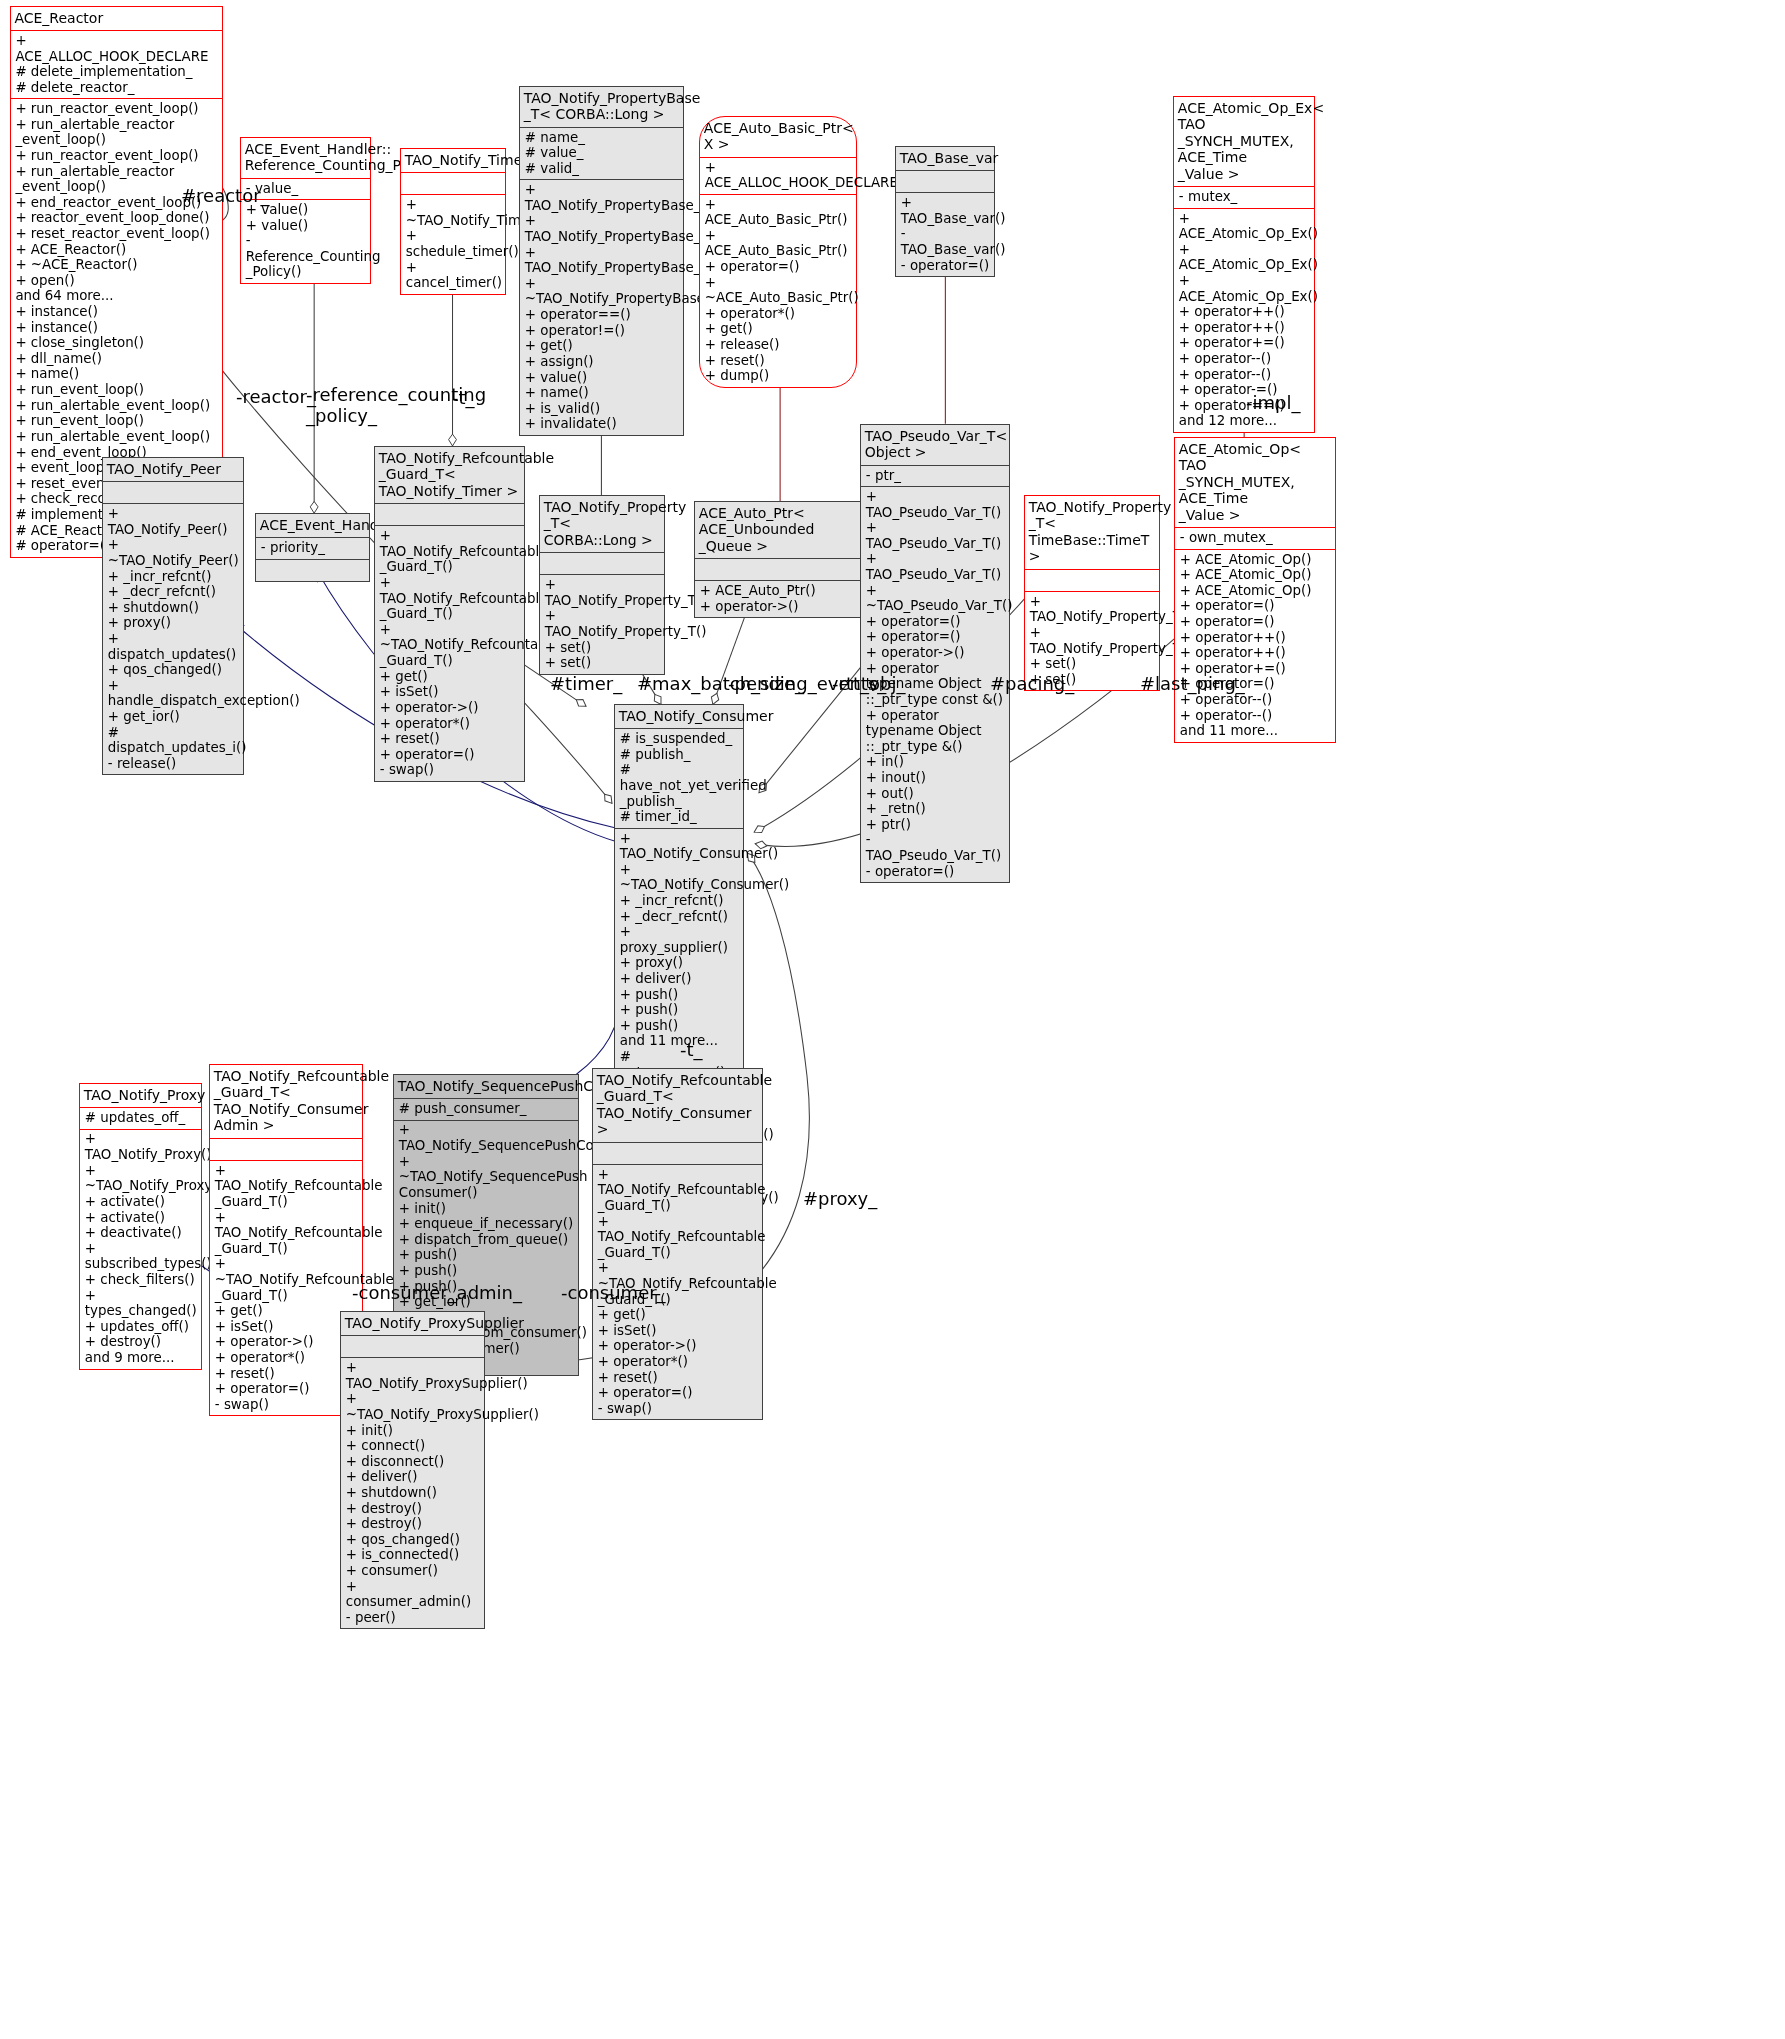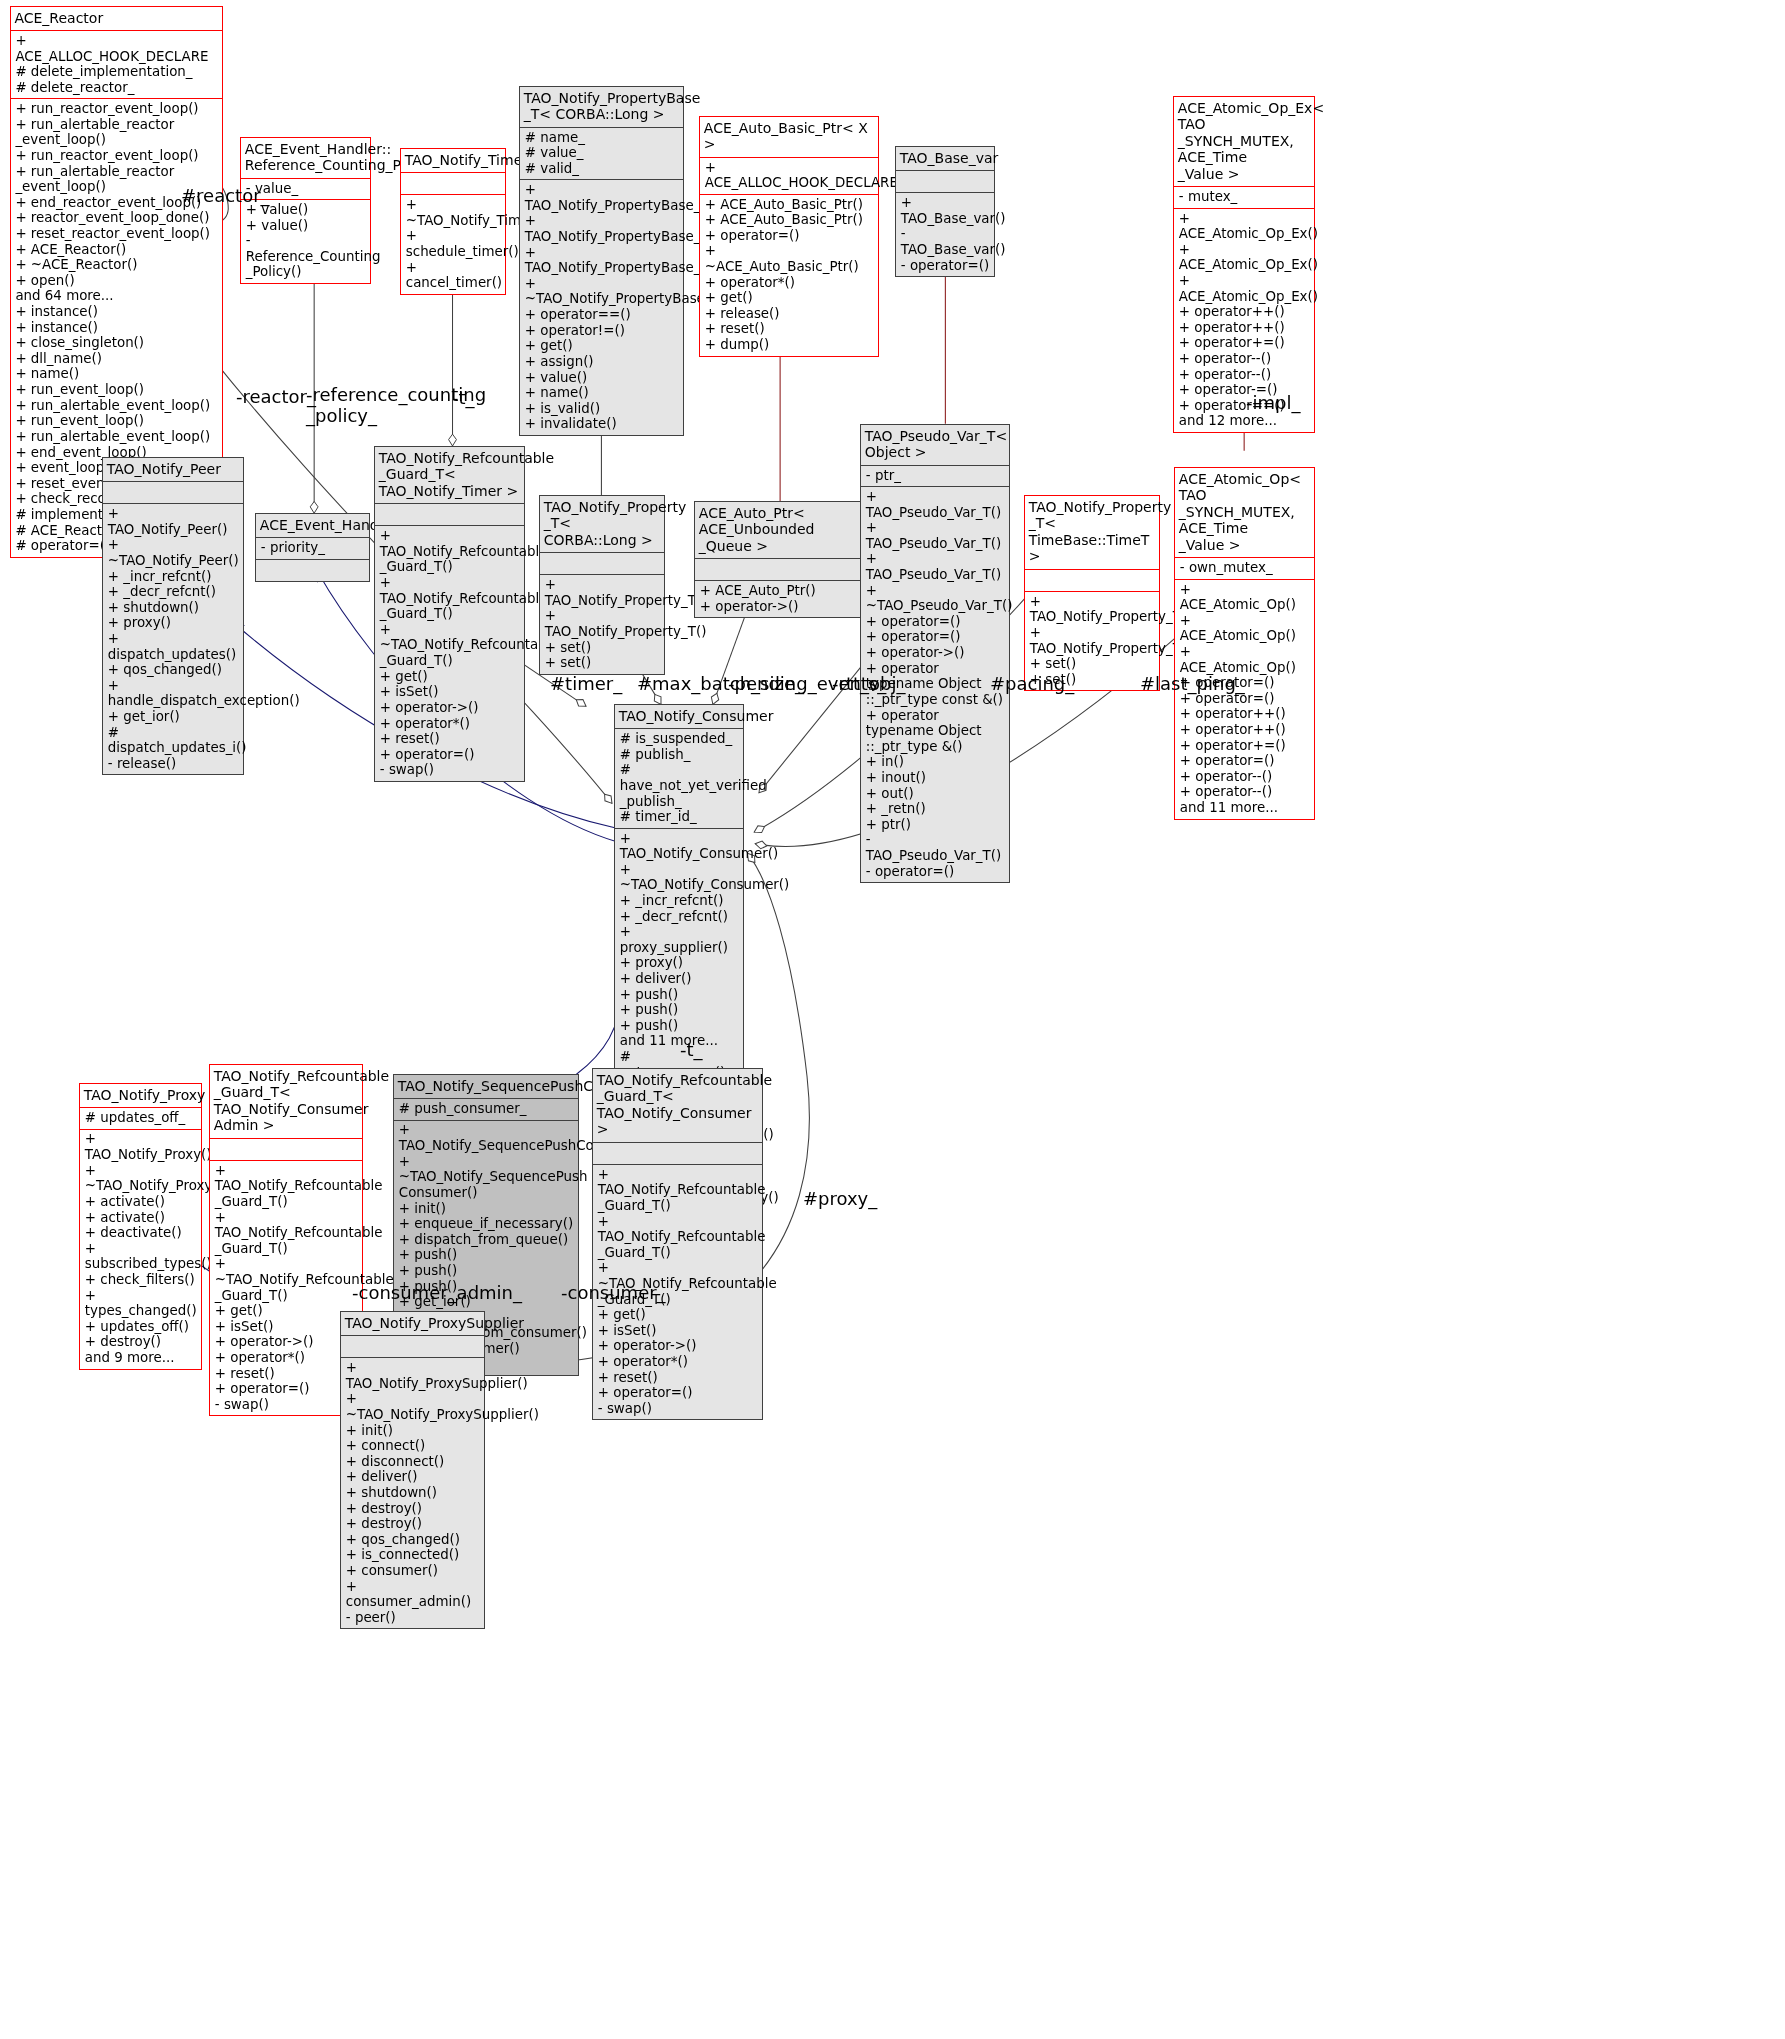--- a/index.html
+++ b/index.html
@@ -174,21 +174,21 @@
           <div class="row">+ operator==()</div>
           <div class="row">+ operator!=()</div>
           <div class="row">+ get()</div>
           <div class="row">+ assign()</div>
           <div class="row">+ value()</div>
           <div class="row">+ name()</div>
           <div class="row">+ is_valid()</div>
           <div class="row">+ invalidate()</div>
         </div>
       </div>
-      <div class="cls red" style="left: 699px; top: 116px; width: 180px; min-height: 139px;">
+      <div class="cls red" style="left: 699px; top: 116px; width: 158px; min-height: 139px; border-radius: 26px;">
         <div class="title">ACE_Auto_Basic_Ptr&lt; X &gt;</div>
         <div class="attrs">
           <div class="row">+ ACE_ALLOC_HOOK_DECLARE</div>
         </div>
         <div class="ops">
           <div class="row">+ ACE_Auto_Basic_Ptr()</div>
           <div class="row">+ ACE_Auto_Basic_Ptr()</div>
           <div class="row">+ operator=()</div>
           <div class="row">+ ~ACE_Auto_Basic_Ptr()</div>
           <div class="row">+ operator*()</div>
@@ -323,21 +323,21 @@
         <div class="title" style="text-align: left;">TAO_Notify_Property
 _T&lt; TimeBase::TimeT &gt;</div>
         <div class="attrs empty"></div>
         <div class="ops">
           <div class="row">+ TAO_Notify_Property_T()</div>
           <div class="row">+ TAO_Notify_Property_T()</div>
           <div class="row">+ set()</div>
           <div class="row">+ set()</div>
         </div>
       </div>
-      <div class="cls red" style="left: 1174px; top: 467px; width: 141px; min-height: 181px;">
+      <div class="cls red" style="left: 1174px; top: 437px; width: 162px; min-height: 181px;">
         <div class="title" style="text-align: left;">ACE_Atomic_Op&lt; TAO
 _SYNCH_MUTEX, ACE_Time
 _Value &gt;</div>
         <div class="attrs">
           <div class="row">- own_mutex_</div>
         </div>
         <div class="ops">
           <div class="row">+ ACE_Atomic_Op()</div>
           <div class="row">+ ACE_Atomic_Op()</div>
           <div class="row">+ ACE_Atomic_Op()</div>

